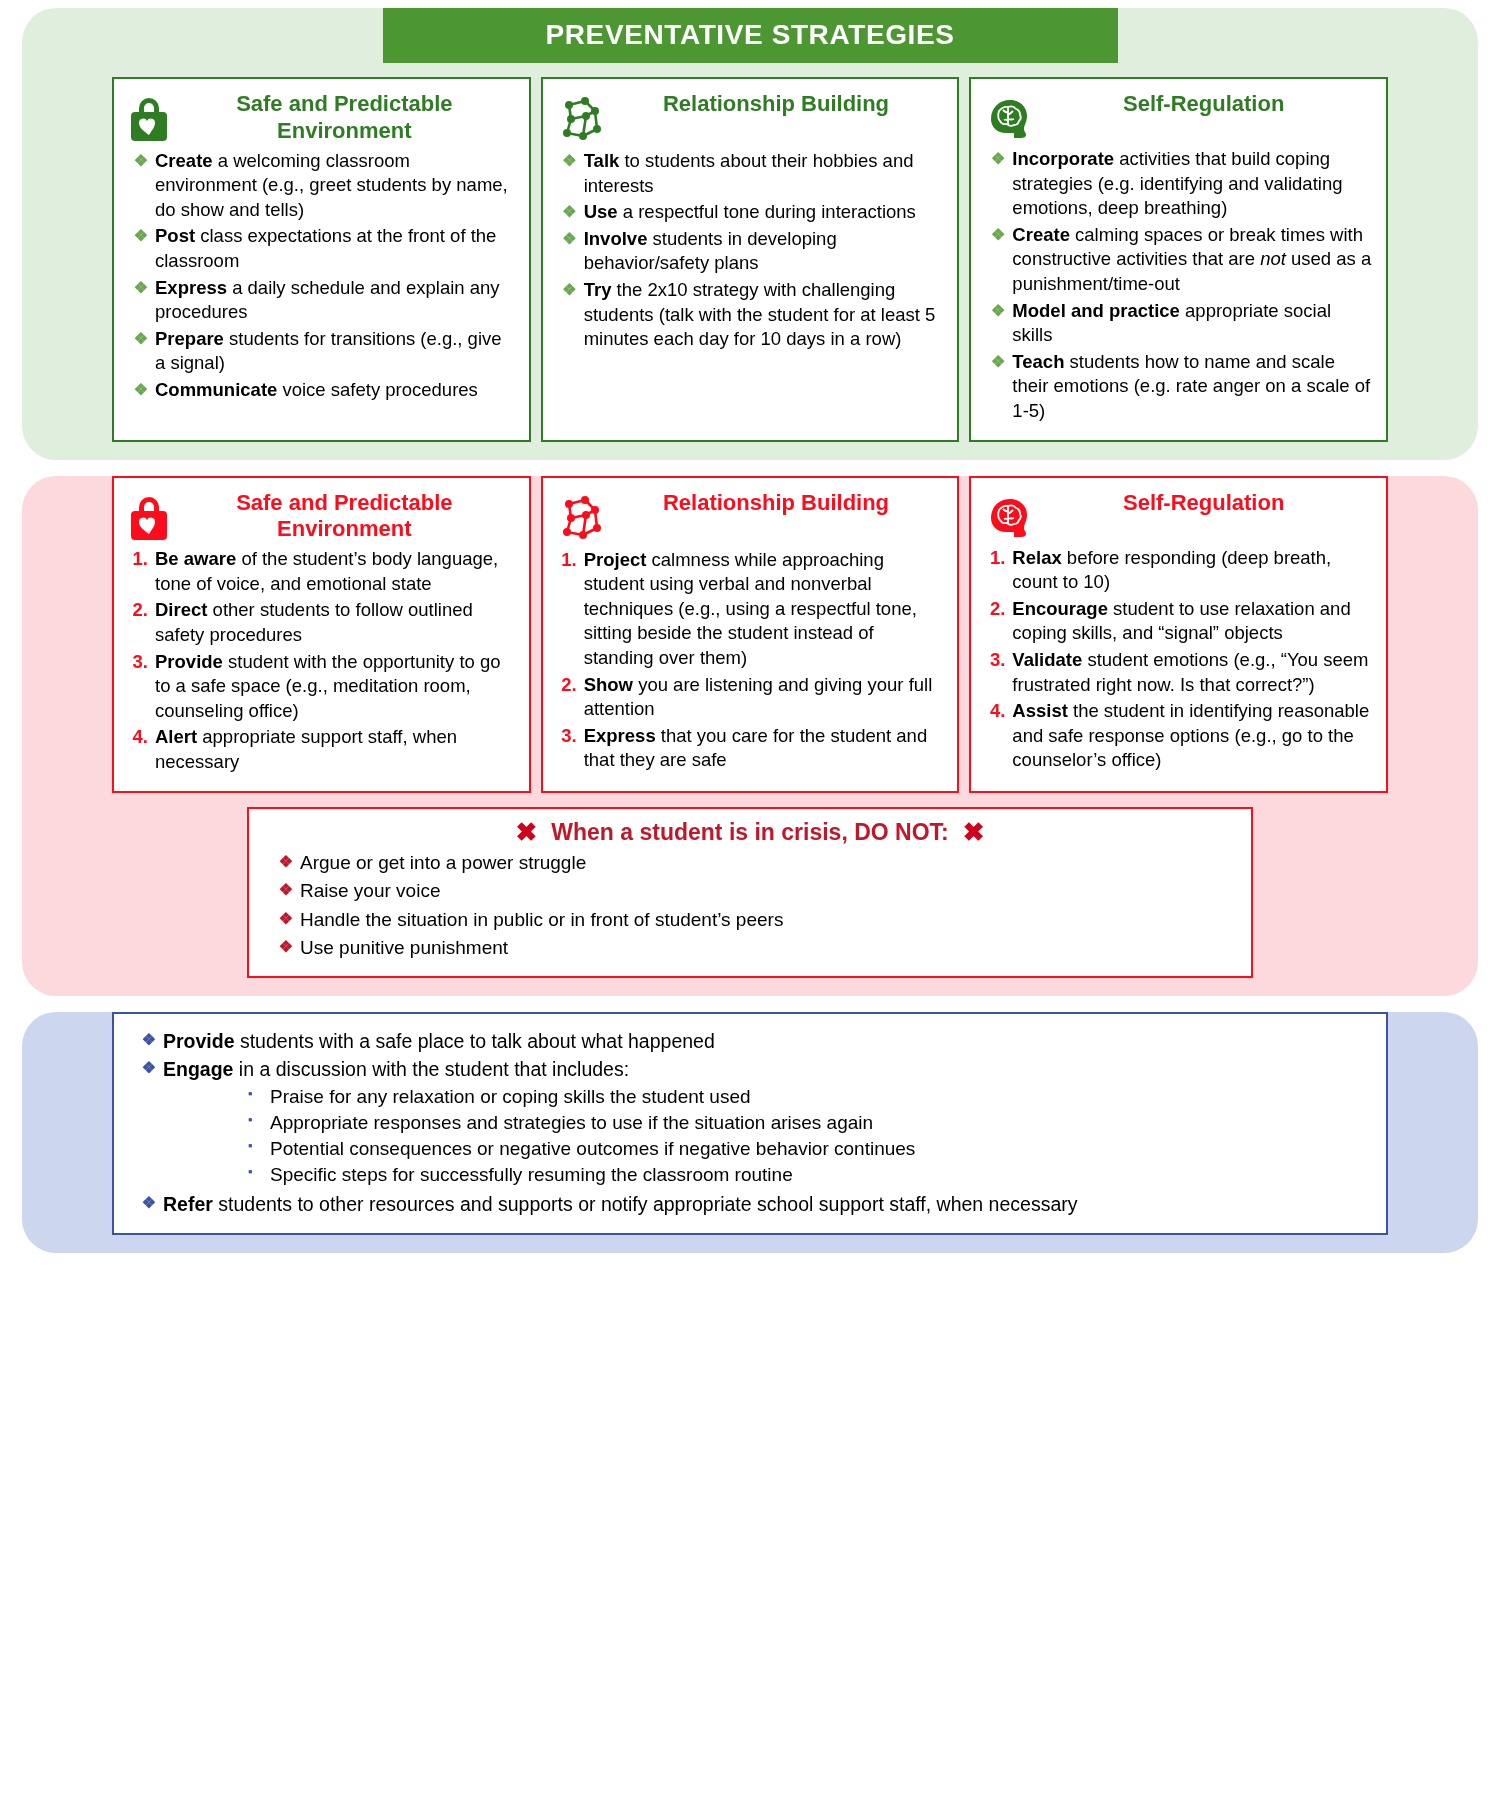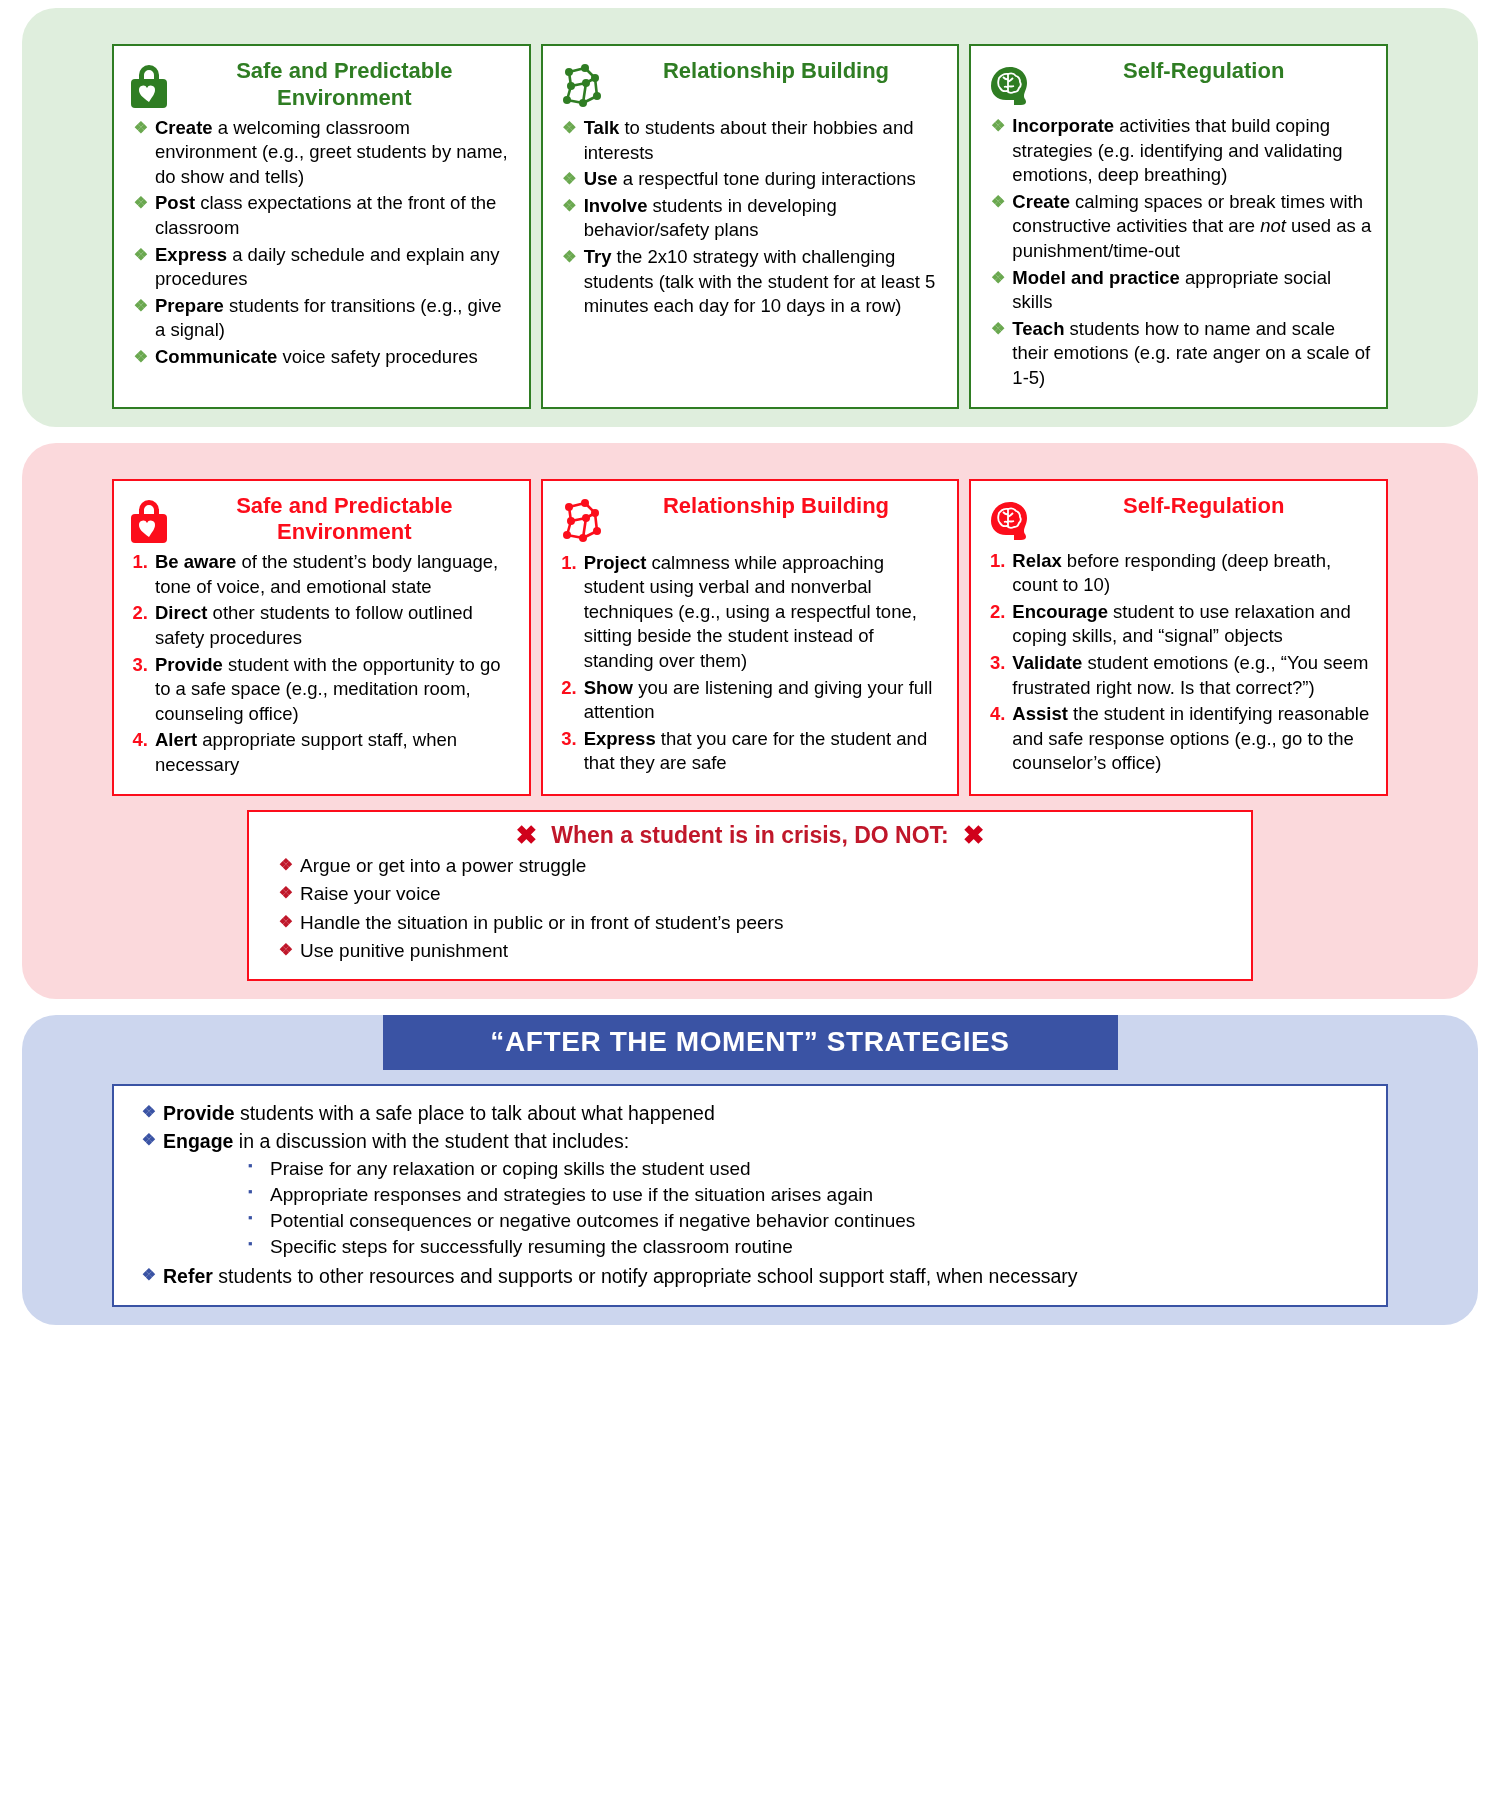--- a/index.html
+++ b/index.html
@@ -51,21 +51,20 @@
     padding: 0 90px;
     box-sizing: border-box;
     align-items: stretch;
   }
 
   .card {
     background: #fff;
     box-sizing: border-box;
     padding: 12px 14px 14px 12px;
     flex: 1 1 0;
-    margin-top: 36px;
   }
   .card.green { border: 2px solid #2f7d23; }
   .card.red   { border: 2px solid #fc0d1b; }
 
   .card-head {
     display: flex;
     align-items: flex-start;
     gap: 8px;
     margin-bottom: 4px;
   }
@@ -164,20 +163,21 @@
   }
 
   svg { display: block; }
 </style>
 </head>
 <body>
 
 <div class="page">
 
   <div class="section green">
+    <div class="banner green">PREVENTATIVE STRATEGIES</div>
 
     <div class="cards">
 
       <div class="card green">
         <div class="card-head">
           <span class="icon">
             <svg width="46" height="50" viewBox="0 0 46 50">
               <path d="M13 20 v-5 a10 10 0 0 1 20 0 v5 h-5 v-5 a5 5 0 0 0 -10 0 v5 z" fill="#2f7d23"></path>
               <rect x="5" y="19" width="36" height="29" rx="4" fill="#2f7d23"></rect>
               <path d="M23 42 c-7-5-10-8-10-12 a4.2 4.2 0 0 1 8-2 a4.2 4.2 0 0 1 8 2 c0 4-3 7-6 12z" fill="#ffffff"></path>
@@ -414,21 +414,20 @@
           </li>
         <li>
             <span class="marker diamond-red">❖</span>
             <span class="li-text">Use punitive punishment</span>
           </li>
       </ul>
     </div>
   </div>
 
   <div class="section blue">
-    <div class="banner blue">“AFTER THE MOMENT” STRATEGIES</div>
 
     <div class="after-box">
       <ul class="bullets">
         <li>
             <span class="marker diamond-blue">❖</span>
             <span class="li-text"><b>Provide</b><span> students with a safe place to talk about what happened</span></span>
           </li>
         <li>
             <span class="marker diamond-blue">❖</span>
             <span class="li-text"><b>Engage</b><span> in a discussion with the student that includes:</span></span>

